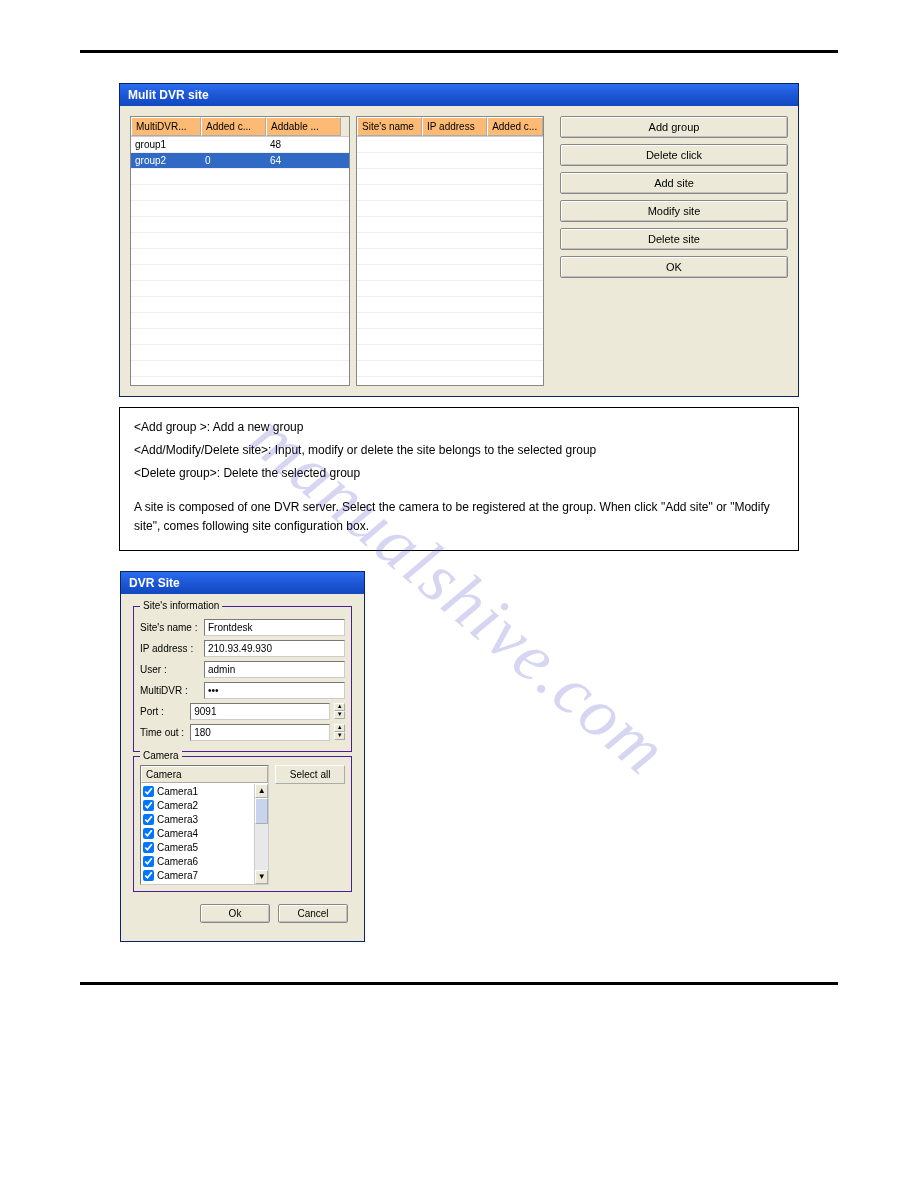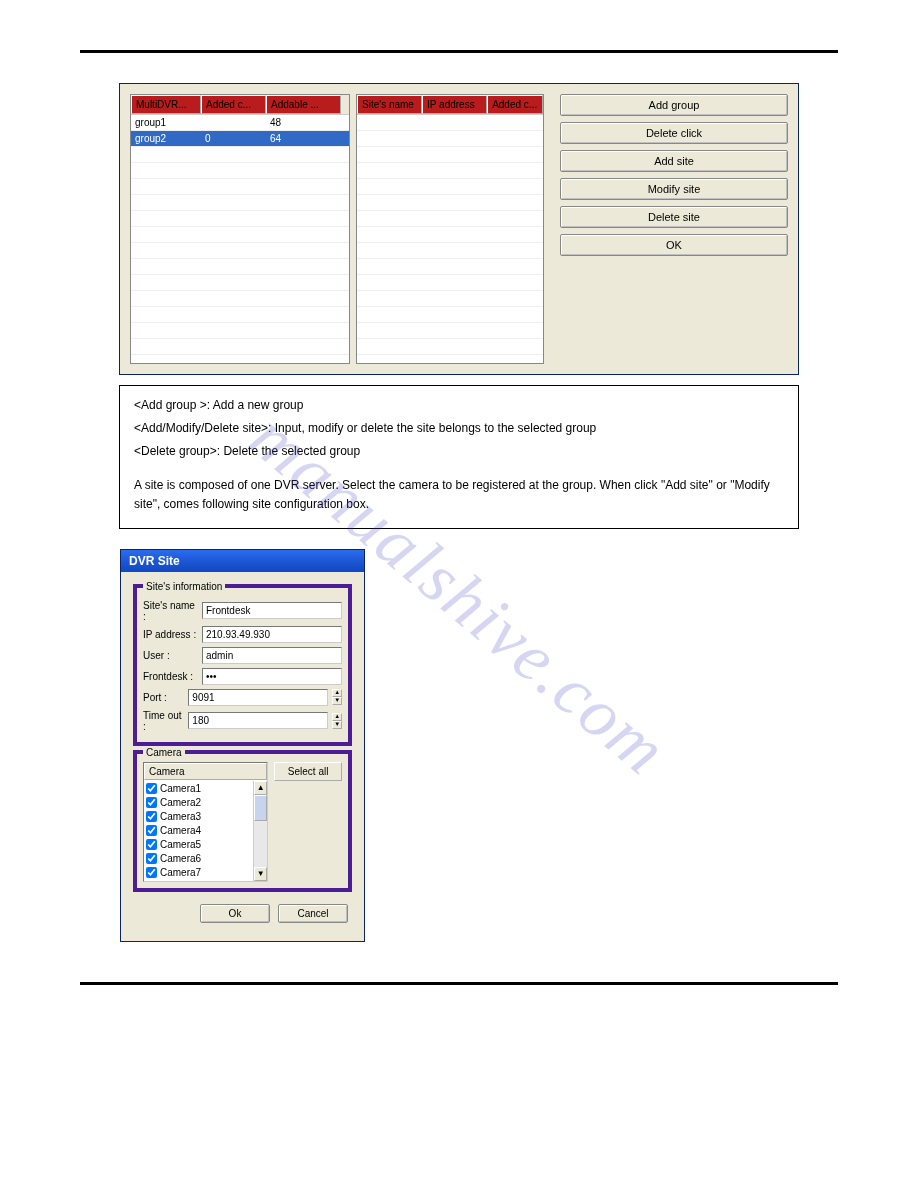--- a/index.html
+++ b/index.html
@@ -65,21 +65,21 @@
   .lv-left { width: 220px; }
   .lv-right { width: 188px; }
   .lv-header {
     display: flex;
     background: #ece9d8;
     border-bottom: 1px solid #ccc;
   }
   .lv-header-cell {
     padding: 3px 4px;
     border: 1px outset #fff;
-    background: #b91c1c;
+    background: #fdba74;
     font-size: 10px;
     white-space: nowrap;
     overflow: hidden;
   }
   .lv-rows { }
   .lv-row {
     display: flex;
     border-bottom: 1px solid #eee;
     height: 16px;
     line-height: 16px;
@@ -125,21 +125,21 @@
   }
   .desc-box p { margin: 0 0 4px 0; }
 
   
   .dvr-win {
     width: 245px;
     margin-left: 40px;
     margin-top: 10px;
   }
   .groupbox {
-    border: 4px solid #4c1d95;
+    border: 1px solid #4c1d95;
     margin: 4px;
     padding: 8px 6px 6px 6px;
     position: relative;
   }
   .groupbox-title {
     position: absolute;
     top: -7px;
     left: 6px;
     background: #ece9d8;
     padding: 0 3px;
@@ -272,20 +272,21 @@
     letter-spacing: 2px;
   }
 </style>
 </head>
 <body>
 
 <div class="page">
   <hr class="hr-thick">
 
   <div class="win mulit-win">
+    <div class="titlebar">Mulit DVR site</div>
     <div class="mulit-body">
 
       <div class="listview lv-left">
         <div class="lv-header" id="left-header">
             <div class="lv-header-cell" style="width: 70px;">MultiDVR...</div>
             <div class="lv-header-cell" style="width: 65px;">Added c...</div>
             <div class="lv-header-cell" style="width: 75px;">Addable ...</div>
           </div>
         <div class="lv-rows" id="left-rows">
             <div class="lv-row">
@@ -492,21 +493,21 @@
         </div>
         <div class="form-row">
           <span class="form-label">IP address :</span>
           <input class="form-input" value="210.93.49.930" style="">
         </div>
         <div class="form-row">
           <span class="form-label">User :</span>
           <input class="form-input" value="admin" style="">
         </div>
         <div class="form-row">
-          <span class="form-label">Frontdesk :</span>
+          <span class="form-label">MultiDVR :</span>
           <input class="form-input" type="password" value="•••" style="">
         </div>
         <div class="form-row">
           <span class="form-label">Port :</span>
           <input class="form-input" value="9091" style="">
           <div class="spinner">
             <div class="spin-btn">▲</div>
             <div class="spin-btn">▼</div>
           </div>
         </div>

